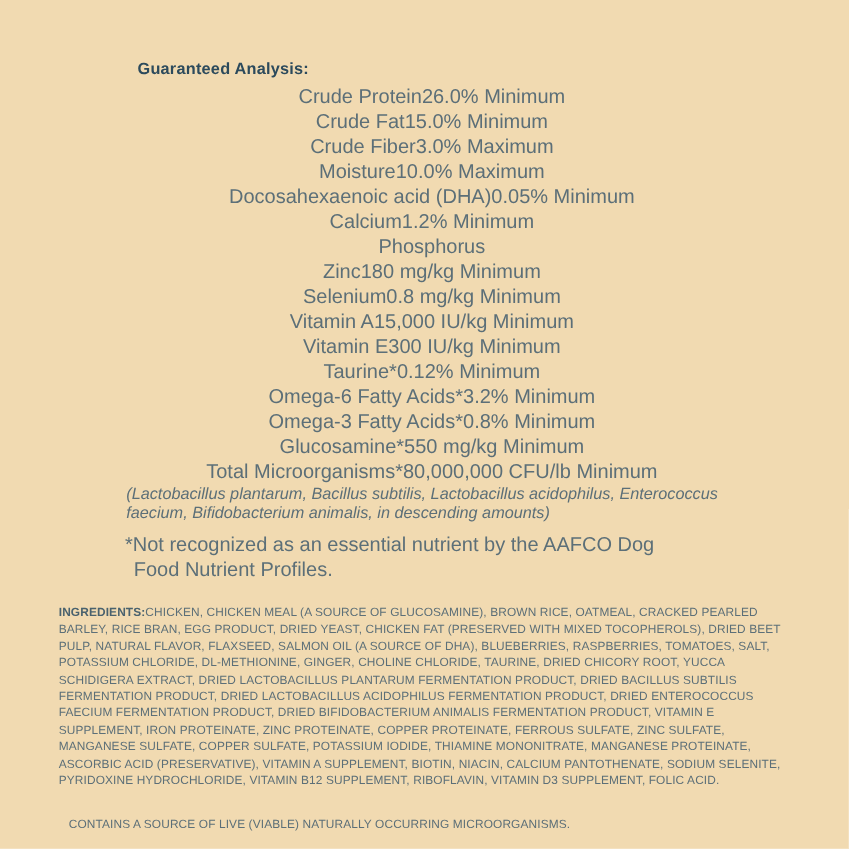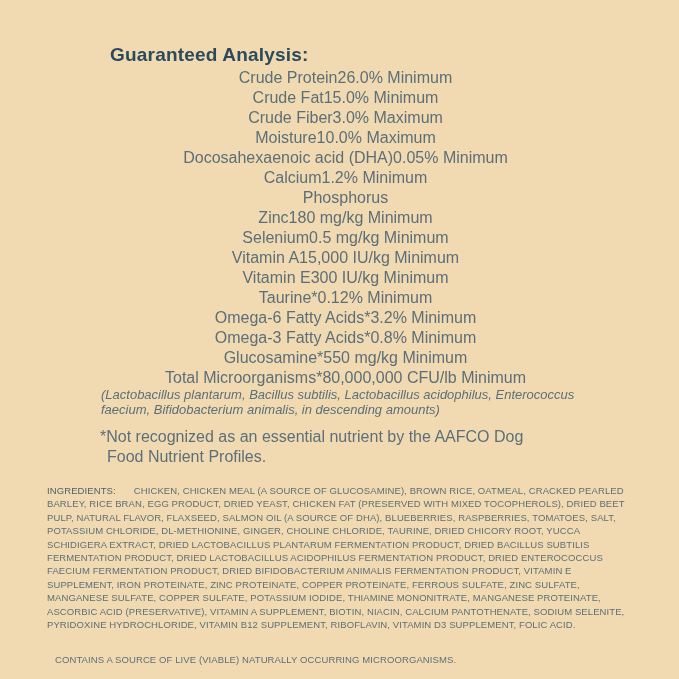--- a/index.html
+++ b/index.html
@@ -22,21 +22,21 @@
   }
   
   .ga {
     position: absolute;
     left: 110px;
     top: 44px;
     width: 471px;
   }
   .ga-title {
     margin: 0 0 3px 0;
-    font-size: 19px;
+    font-size: 13px;
     line-height: 21px;
     font-weight: bold;
     letter-spacing: 0.2px;
     color: var(--heading);
   }
   .ga-row {
     display: flex;
     justify-content: center;
     font-size: 16px;
     line-height: 20px;
@@ -75,23 +75,23 @@
     left: 47px;
     top: 484px;
     width: 592px;
     margin: 0;
     font-size: 9.5px;
     line-height: 13.4px;
     letter-spacing: 0.1px;
     color: var(--text);
   }
   .ing-label {
-    font-weight: normal;
+    font-weight: bold;
     color: #4A626E;
-    margin-right: 18px;
+    margin-right: 0;
   }
   .contains-note {
     position: absolute;
     left: 47px;
     top: 645px;
     width: 592px;
     margin: 8px;
     font-size: 9.5px;
     line-height: 13.4px;
     letter-spacing: 0.1px;
@@ -132,21 +132,21 @@
       </div>
         <div class="ga-row">
         <span class="ga-label">Phosphorus</span>
       </div>
         <div class="ga-row">
         <span class="ga-label">Zinc</span>
         <span class="ga-value">180 mg/kg Minimum</span>
       </div>
         <div class="ga-row">
         <span class="ga-label">Selenium</span>
-        <span class="ga-value">0.5 mg/kg Minimum</span>
+        <span class="ga-value">0.8 mg/kg Minimum</span>
       </div>
         <div class="ga-row">
         <span class="ga-label">Vitamin A</span>
         <span class="ga-value">15,000 IU/kg Minimum</span>
       </div>
         <div class="ga-row">
         <span class="ga-label">Vitamin E</span>
         <span class="ga-value">300 IU/kg Minimum</span>
       </div>
         <div class="ga-row">

